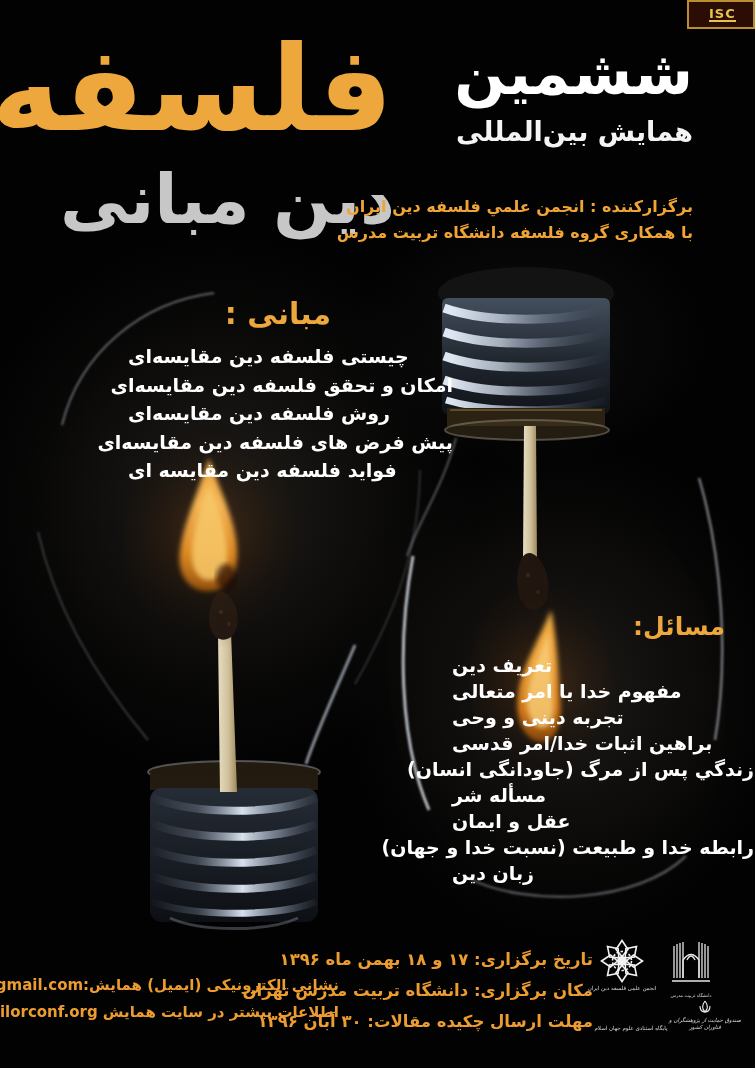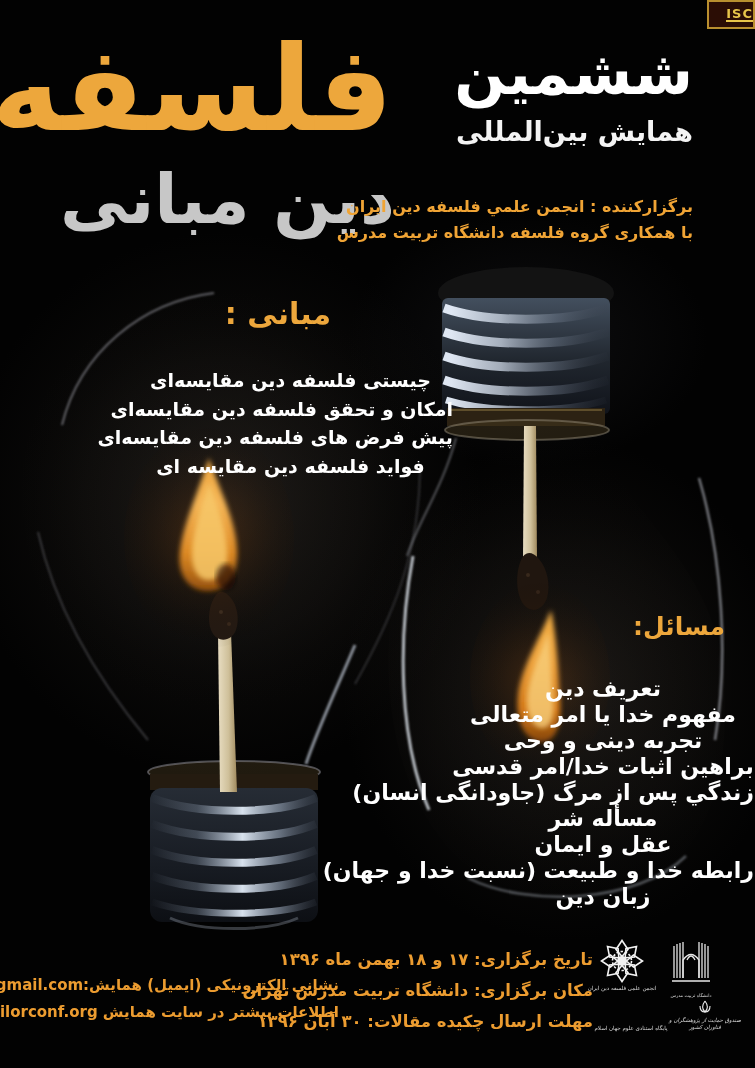--- a/index.html
+++ b/index.html
@@ -14,31 +14,31 @@
   }
   .abs{position:absolute;white-space:nowrap;}
   .art{position:absolute;left:0;top:0;z-index:1;}
   .txt{z-index:2;}
   .edition{top:42px;right:62px;font-size:60px;color:#ffffff;line-height:1.05;}
   .conf-type{top:116px;right:62px;font-size:27px;color:#f4f4f4;margin-left:15px;}
   .title-main{top:22px;right:362px;font-size:118px;color:#EDA73C;line-height:1.15;}
   .title-sub{top:156px;right:360px;font-size:68px;color:#C7C7C7;line-height:1.3;}
   .org{top:170px;right:62px;font-size:16px;line-height:26px;color:#F0A435;text-align:right;margin-top:24px;}
   .h-foundations{top:296px;right:424px;font-size:30px;color:#EDA73C;}
-  .list{z-index:2;position:absolute;text-align:center;color:#ffffff;margin-top:24px;}
+  .list{z-index:2;position:absolute;text-align:left;color:#ffffff;}
   .foundations-list{top:342px;left:128px;width:325px;font-size:19px;line-height:28.5px;}
-  .issues-list{top:652px;left:452px;width:302px;font-size:22px;line-height:26px;}
+  .issues-list{top:652px;left:452px;width:302px;font-size:19px;line-height:26px;}
   .h-issues{top:612px;right:30px;font-size:25px;color:#EDA73C;}
   .li{white-space:nowrap;}
   .dates{top:944px;right:162px;font-size:16.5px;line-height:31px;color:#EC9C30;text-align:right;margin-left:25px;}
   .contacts{top:972px;right:416px;font-size:15px;line-height:27px;color:#EC9C30;text-align:right;}
   .logo-caption{position:absolute;z-index:2;color:#dddddd;font-size:5.5px;text-align:center;white-space:nowrap;font-weight:normal;}
   .logo-box{position:absolute;z-index:2;}
   .isc-box{left:608px;top:995px;width:44px;height:25px;background:#2b0d05;border:2px solid #b98f2f;
-    display:flex;align-items:center;justify-content:flex-start;}
+    display:flex;align-items:center;justify-content:flex-end;padding-left:20px;}
   .isc-box span{color:#e8c54a;font-size:13px;letter-spacing:1px;border-bottom:2px solid #e8c54a;line-height:1.05;font-family:"DejaVu Sans",sans-serif;}
   .fund-caption{font-style:italic;white-space:normal;line-height:7px;}
 </style>
 </head>
 <body>
 
 <div class="poster">
 
   <svg class="art" width="755" height="1068" viewBox="0 0 755 1068" aria-hidden="true">
     <defs>
@@ -193,20 +193,21 @@
   <div class="abs txt conf-type">همایش بین‌المللی</div>
   <div class="abs txt org">
     <div>برگزارکننده : انجمن علمي فلسفه دین ایران</div>
     <div>با همکاری گروه فلسفه دانشگاه تربیت مدرس</div>
   </div>
 
   <div class="abs txt h-foundations">مبانی :</div>
   <div class="list foundations-list">
     <div class="li">چیستی فلسفه دین مقایسه‌ای</div>
     <div class="li">امکان و تحقق فلسفه دین مقایسه‌ای</div>
+    <div class="li">روش فلسفه دین مقایسه‌ای</div>
     <div class="li">پیش فرض های فلسفه دین مقایسه‌ای</div>
     <div class="li">فواید فلسفه دین مقایسه ای</div>
   </div>
 
   <div class="abs txt h-issues">مسائل:</div>
   <div class="list issues-list">
     <div class="li">تعریف دین</div>
     <div class="li">مفهوم خدا یا امر متعالی</div>
     <div class="li">تجربه دینی و وحی</div>
     <div class="li">براهین اثبات خدا/امر قدسی</div>

